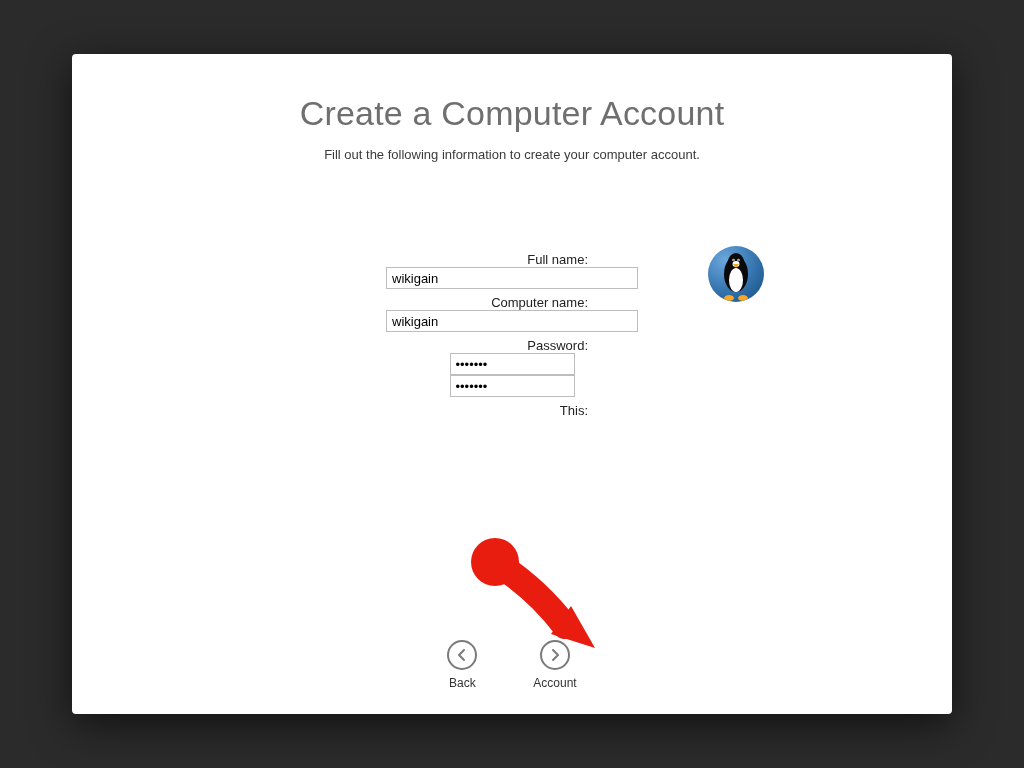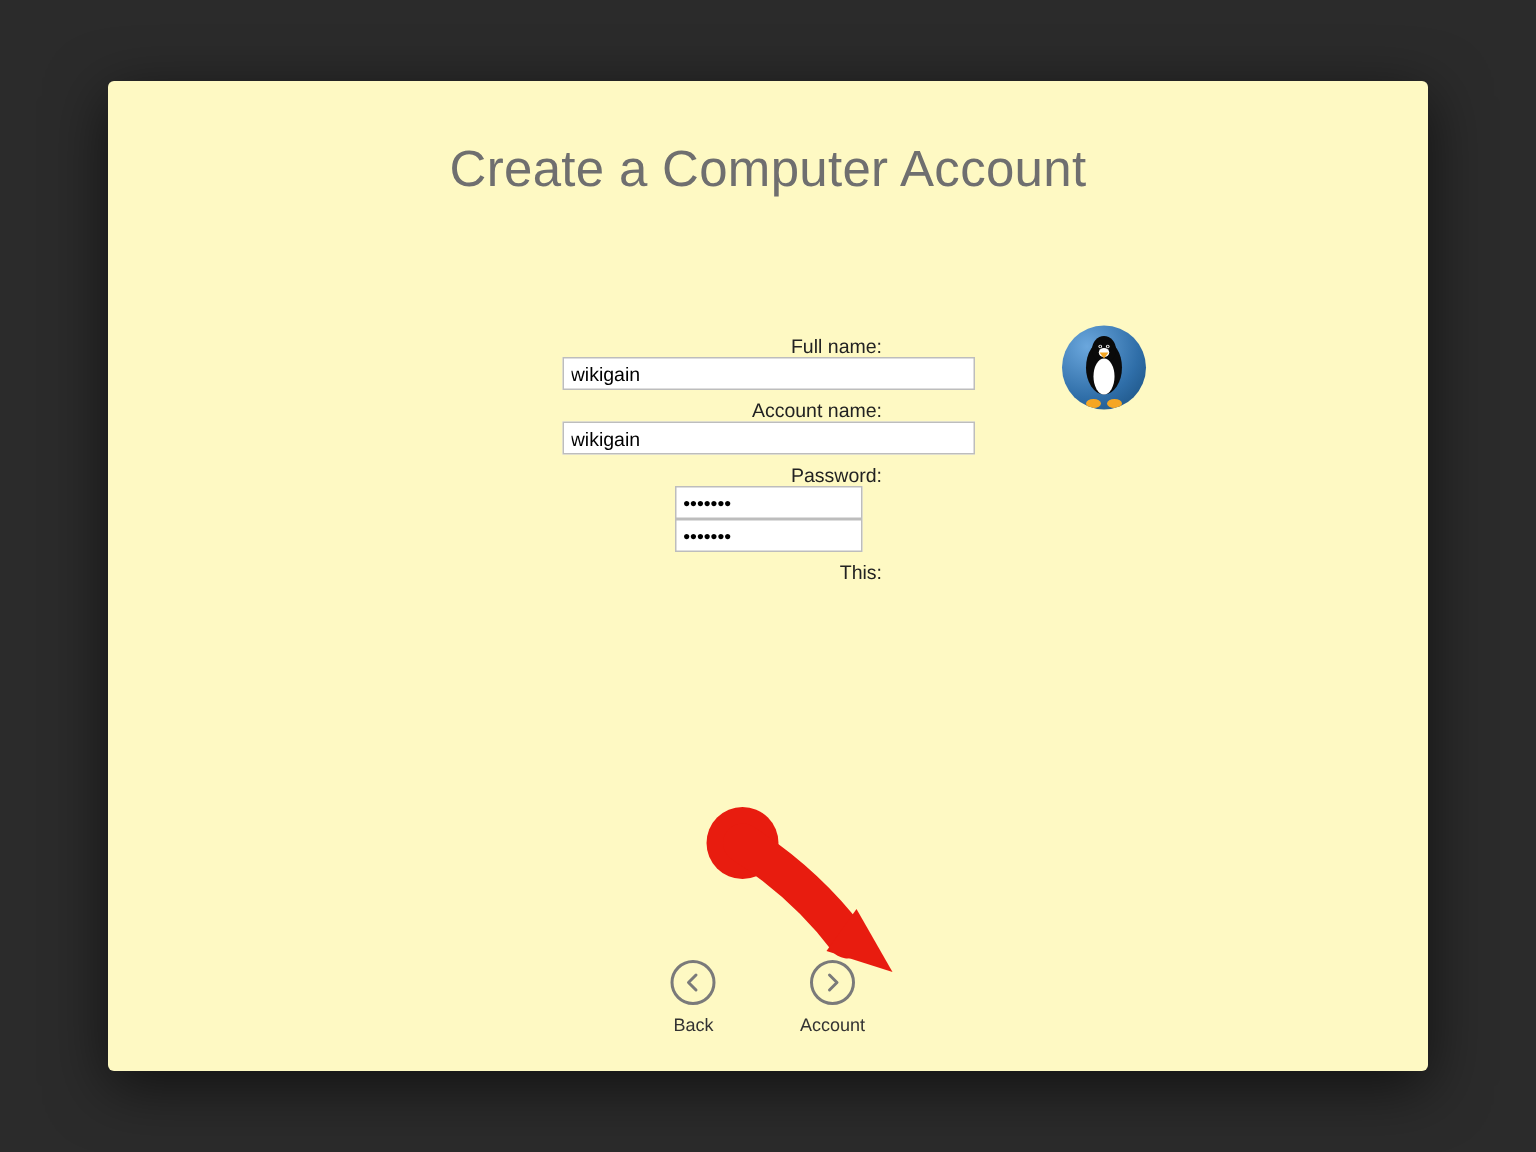--- a/index.html
+++ b/index.html
@@ -7,21 +7,21 @@
   body {
     font-family: -apple-system, "Helvetica Neue", Helvetica, Arial, sans-serif;
     background: #2b2b2b;
     display: flex;
     align-items: center;
     justify-content: center;
   }
   .setup-window {
     width: 880px;
     height: 660px;
-    background: #fef9c3;
+    background: #ffffff;
     border-radius: 4px;
     box-shadow: 0 10px 40px rgba(0,0,0,0.6);
     position: relative;
     padding-top: 40px;
   }
   .title {
     text-align: center;
     font-size: 34px;
     font-weight: 300;
     color: #6f6f6f;
@@ -53,21 +53,21 @@
   }
   .input, .input-pw, .input-hint {
     font-family: inherit;
     font-size: 13px;
     height: 22px;
     border: 1px solid #bdbdbd;
     background: #fff;
     padding: 0 5px;
     outline: none;
   }
-  .input { width: 275px; }
+  .input { width: 252px; }
   .input-pw { width: 125px; }
   .pw-gap { width: 6px; }
   .input-hint {
     width: 256px;
     border: 1px solid #79a9e0;
     box-shadow: 0 0 0 3px rgba(100,160,230,0.5);
   }
   .helper-text {
     font-size: 11px;
     color: #8a8a8a;
@@ -125,20 +125,21 @@
     left: 375px;
     bottom: 60px;
     pointer-events: none;
   }
 </style>
 </head>
 <body>
 
 <div class="setup-window">
   <h1 class="title">Create a Computer Account</h1>
+  <p class="subtitle">Fill out the following information to create your computer account.</p>
 
   <div class="form-area">
 
     <div class="avatar">
       <svg viewBox="0 0 44 52">
         <ellipse cx="22" cy="24" rx="12" ry="18" fill="#0a0a0a"></ellipse>
         <ellipse cx="22" cy="12" rx="8" ry="9" fill="#0a0a0a"></ellipse>
         <ellipse cx="22" cy="30" rx="7" ry="12" fill="#ffffff"></ellipse>
         <ellipse cx="22" cy="14" rx="3.5" ry="3" fill="#ffffff"></ellipse>
         <circle cx="19.5" cy="10" r="1.2" fill="#ffffff"></circle>
@@ -150,21 +151,21 @@
         <ellipse cx="29" cy="48" rx="5" ry="3" fill="#f5a623"></ellipse>
       </svg>
     </div>
 
     <div class="form-row">
       <label class="form-label">Full name:</label>
       <input class="input" type="text" value="wikigain" style="">
     </div>
 
     <div class="form-row">
-      <label class="form-label">Account name:</label>
+      <label class="form-label">Computer name:</label>
       <input class="input" type="text" value="wikigain" style="">
     </div>
 
     <div class="form-row">
       <label class="form-label">Password:</label>
       <input class="input-pw" type="text" value="•••••••" style="">
       <span class="pw-gap"></span>
       <input class="input-pw" type="text" value="•••••••" style="">
     </div>
 

